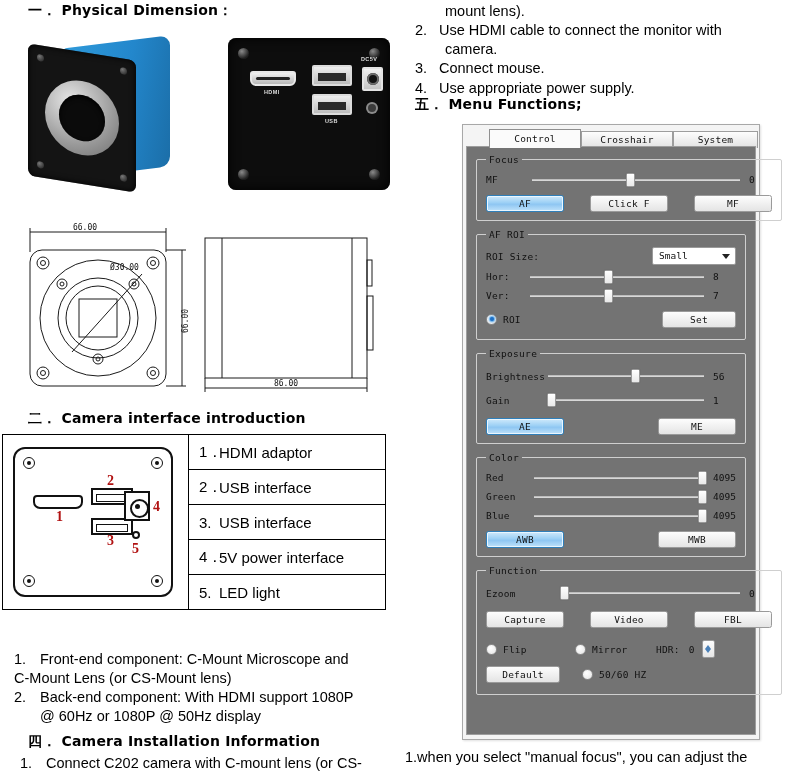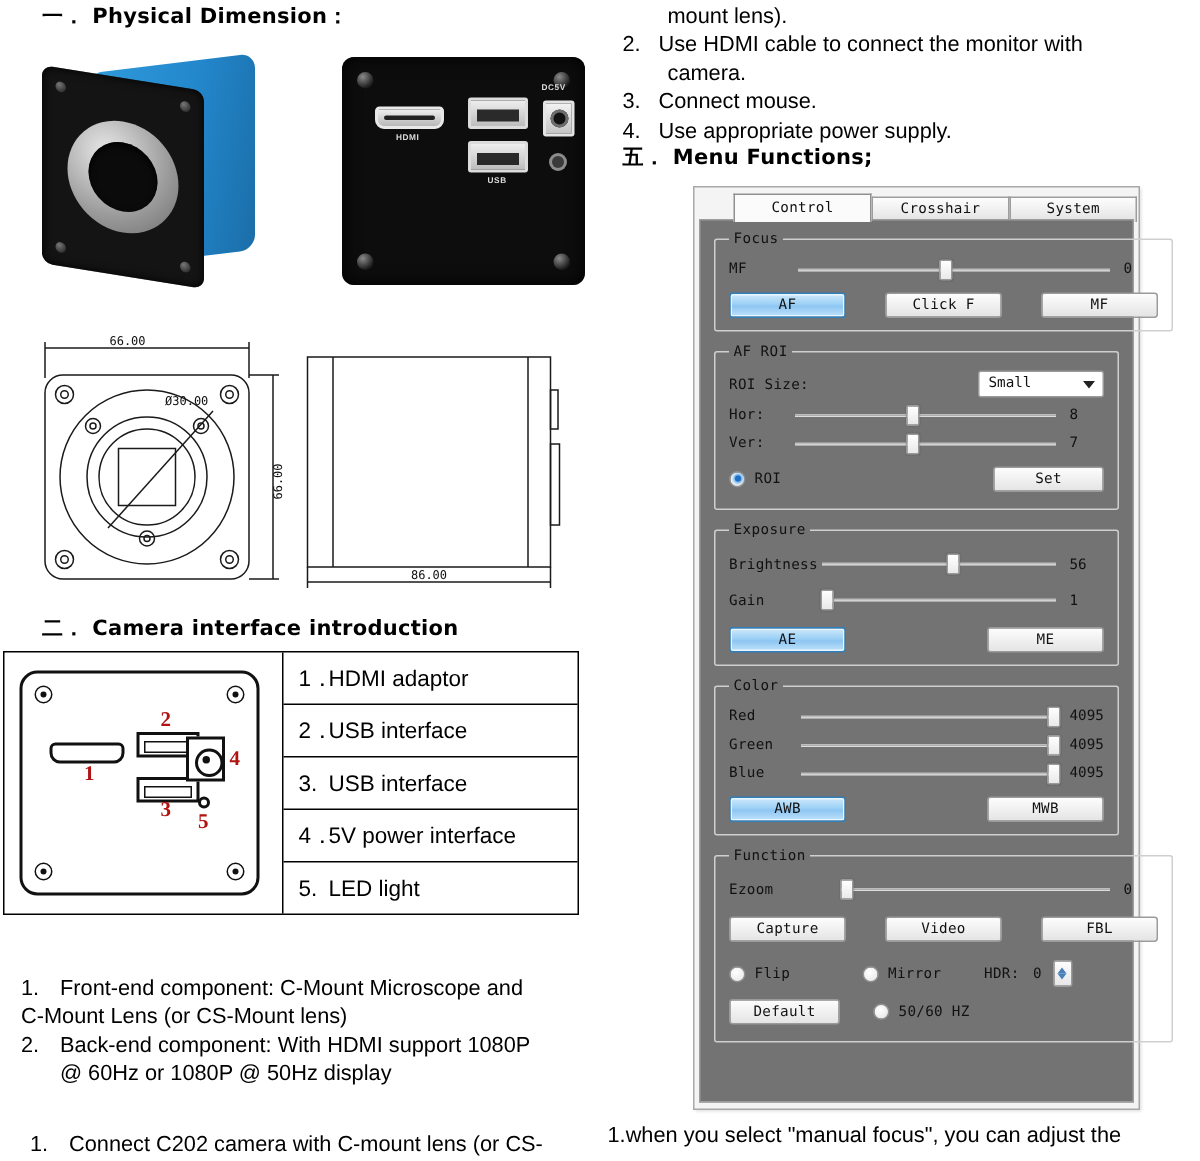--- a/index.html
+++ b/index.html
@@ -378,20 +378,21 @@
         <span class="t">Front-end component: C-Mount Microscope and</span>
       </div>
       <div class="cont">C-Mount Lens (or CS-Mount lens)</div>
       <div class="li">
         <span class="n">2.</span>
         <span class="t">Back-end component: With HDMI support 1080P</span>
       </div>
       <div class="cont" style="padding-left:26px">@ 60Hz or 1080P @ 50Hz display</div>
     </div>
 
+    <div id="title-install" class="h-section h-cn">四． Camera Installation Information</div>
 
     <div id="install-body" class="body-txt">
       <div class="li">
         <span class="n">1.</span>
         <span class="t">Connect C202 camera with C-mount lens (or CS-</span>
       </div>
     </div>
   </div>
 
   <div id="right-col">

